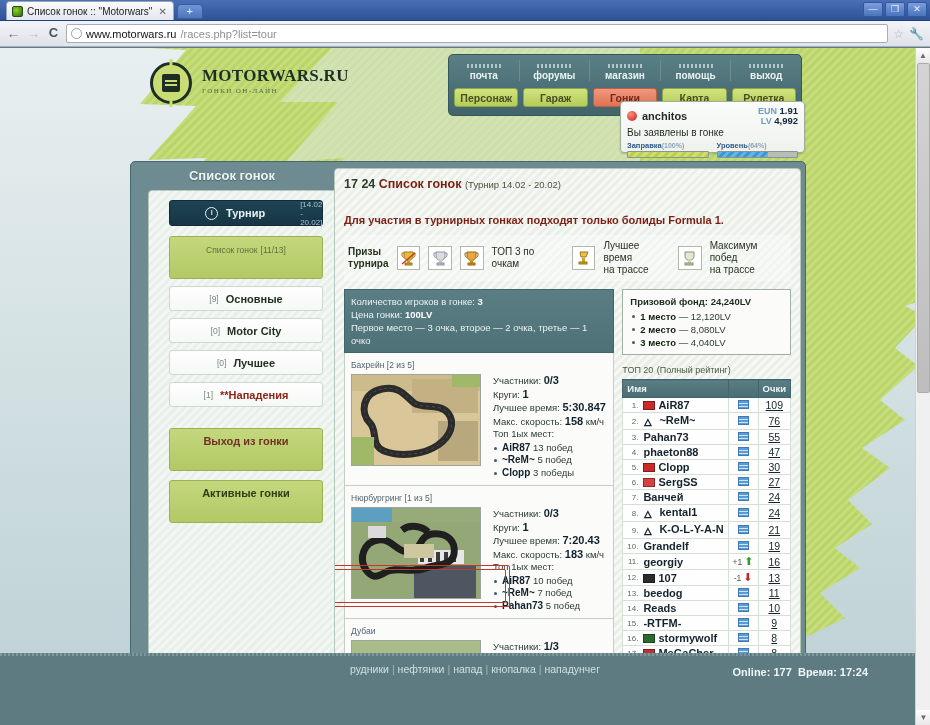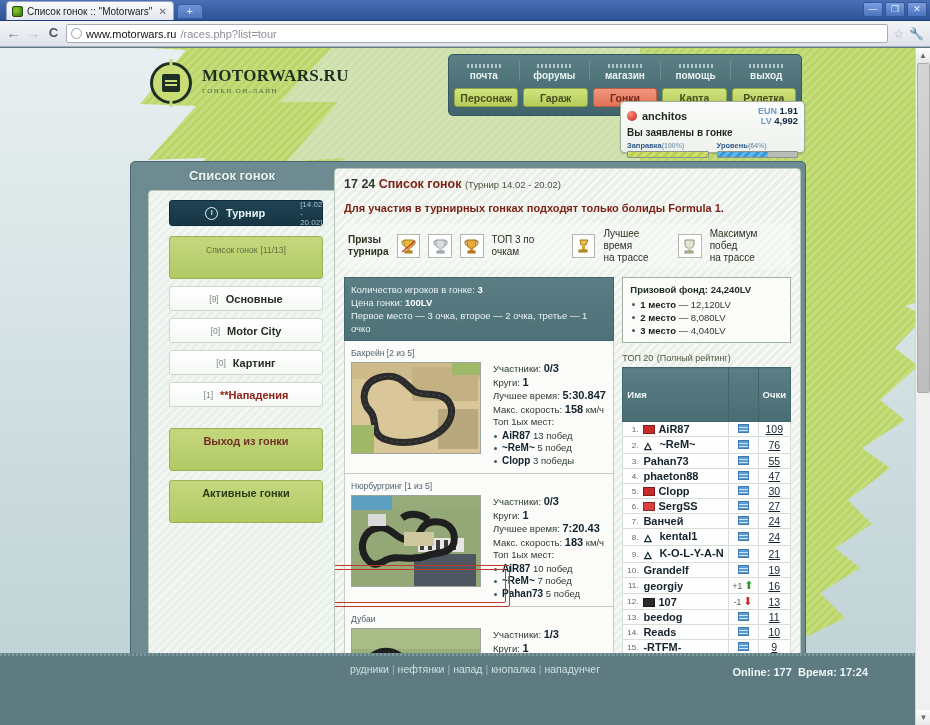--- a/index.html
+++ b/index.html
@@ -166,21 +166,21 @@
   .up-ball {
     width:10px; height:10px; border-radius:50%;
     background:radial-gradient(circle at 35% 30%, #ff8c7a, #c42222);
     flex:none;
   }
   .up-name { font-size:11px; font-weight:bold; color:#1e2a1e; }
   .up-stats { margin-left:auto; text-align:right; line-height:10px; }
   .up-stats div { font-size:9px; color:#2b4c77; white-space:nowrap; }
   .up-stats b { color:#12263f; font-size:9.5px; }
   .up-stats .lbl { color:#6d9ac9; font-weight:bold; }
-  .up-status { padding:0 6px; font-size:10px; font-weight:bold; color:#1e2a1e; margin-top:1px;}
+  .up-status { padding:0 6px; font-size:10px; font-weight:normal; color:#1e2a1e; margin-top:1px;}
   .up-bars { display:flex; gap:8px; padding:3px 6px 0 6px; }
   .up-bar { flex:1; }
   .up-bar .cap { font-size:7.5px; color:#2f5a8a; font-weight:bold; }
   .up-bar .cap i { font-style:normal; color:#8ba2b8; font-size:7px; }
   .up-bar .track {
     height:7px; background:#b9bdb8; border:1px solid #8e948d; border-radius:1px; margin-top:1px;
     position:relative; overflow:hidden;
   }
   .up-bar .fill { height:100%; }
   .fill.green { background:repeating-linear-gradient(135deg,#cfe06a 0 3px,#b9cf52 3px 6px); }
@@ -245,21 +245,21 @@
       repeating-linear-gradient(135deg,#f5f8f4 0 3px,#eaf0e7 3px 6px);
     border:1px solid #b7c6bb; border-radius:4px 4px 0 0;
     padding:8px 9px; overflow:hidden;
   }
   .page-h {
     font-size:12.5px; font-weight:bold; color:#7b1f14; padding-bottom:2px;
   }
   .page-h .hnum { color:#2d3c2a; }
   .page-h .hsub { font-size:9.5px; font-weight:normal; color:#47553f; }
   .page-note {
-    font-size:11px; font-weight:bold; color:#7b1f14; margin-top:9px;
+    font-size:11px; font-weight:bold; color:#7b1f14; margin-top:21px;
   }
   .prizebar {
     margin-top:9px; height:46px; background:rgba(255,255,255,.35);
     display:flex; align-items:center; gap:8px; padding:0 4px;
   }
   .pb-label { font-size:10px; font-weight:bold; color:#27331f; line-height:12px; }
   .cupbox {
     width:24px; height:24px; background:#fff; border:1px solid #b0b8ae;
     display:flex; align-items:center; justify-content:center; font-size:14px;
   }
@@ -307,21 +307,21 @@
     border-radius:50%; background:#555;
   }
   .prizefund li b { color:#13200f; }
 
   .top20h { margin-top:7px; font-size:12px; font-weight:bold; color:#1d2d1c; }
   .top20h span { font-size:9px; font-weight:normal; color:#49583f; }
 
   table.rank { width:100%; border-collapse:collapse; margin-top:3px; background:#fdfefd; }
   table.rank th {
     background:linear-gradient(#5b7e85,#4a6d74); color:#eef5f5;
-    font-size:9.5px; font-weight:bold; text-align:left; padding:21px 4px;
+    font-size:9.5px; font-weight:bold; text-align:left; padding:3px 4px;
     border:1px solid #3f666d;
   }
   table.rank th.c2 { width:26px; }
   table.rank th.c3 { width:34px; text-align:center; }
   table.rank td {
     border:1px solid #d6dfd5; padding:1px 4px; font-size:11px; color:#15232c;
     height:15px;
   }
   table.rank td.idx { width:15px; font-size:8px; color:#5a6a5c; text-align:right; padding-right:1px; border-right:none;}
   table.rank td.nm { border-left:none; font-weight:bold; white-space:nowrap; }
@@ -479,21 +479,21 @@
             <div class="sb-item">
               <span class="cnt">[9]</span>
               <span>Основные</span>
             </div>
             <div class="sb-item">
               <span class="cnt">[0]</span>
               <span>Motor City</span>
             </div>
             <div class="sb-item">
               <span class="cnt">[0]</span>
-              <span>Картинг</span>
+              <span>Лучшее</span>
             </div>
             <div class="sb-item alert">
               <span class="cnt">[1]</span>
               <span>**Нападения</span>
             </div>
           </div>
         <div class="sb-spacer"></div>
         <div class="sb-green plain">Выход из гонки</div>
         <div class="sb-green" style="margin-top:9px;">Активные гонки</div>
       </div>

